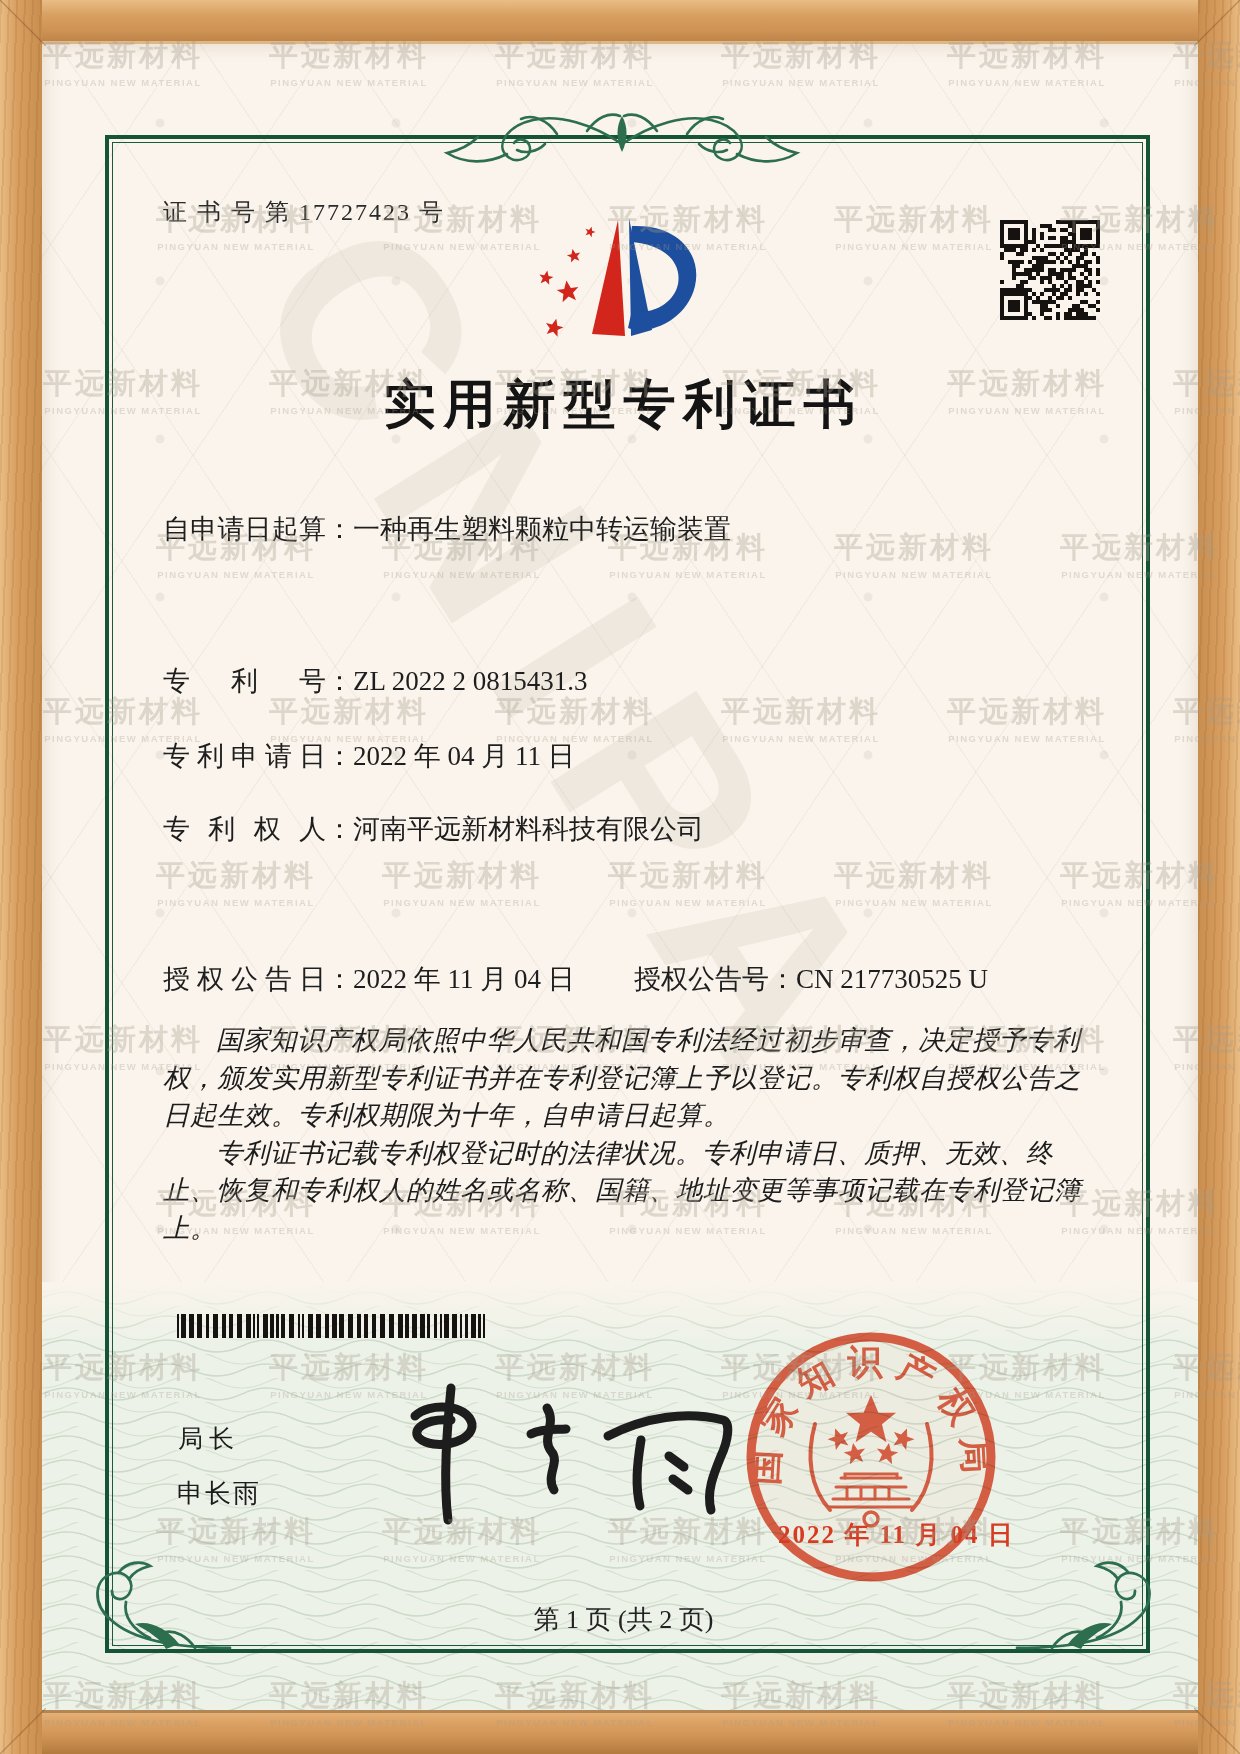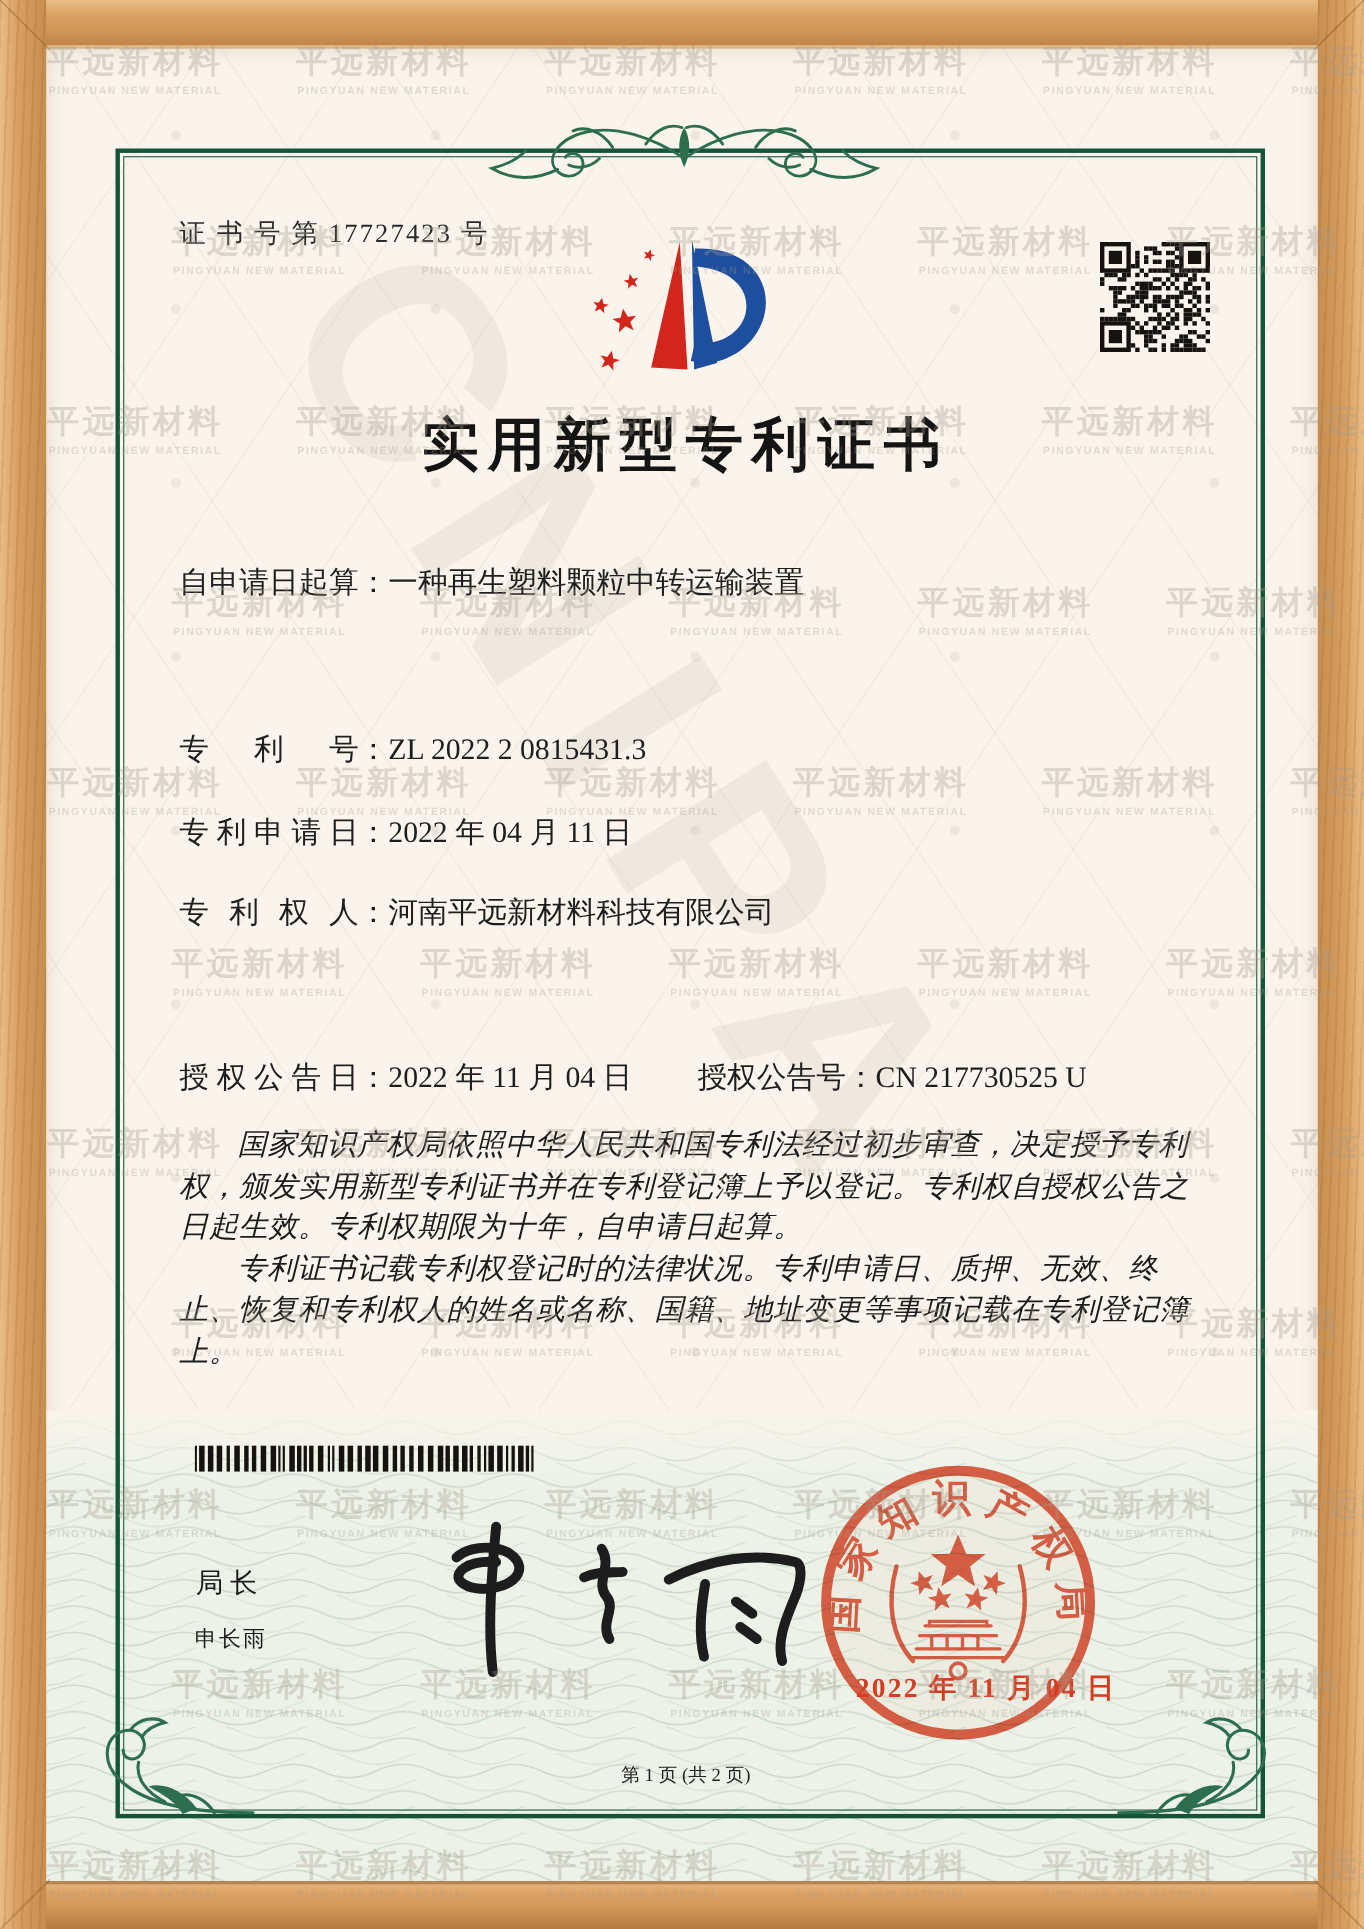--- a/index.html
+++ b/index.html
@@ -46,29 +46,29 @@
   .fvalue{display:inline-block;vertical-align:top;max-width:745px;}
   .fvalue.addr{width:700px;letter-spacing:0;}
   .field-inline{position:absolute;left:471px;top:0;}
 
   .paragraphs{position:absolute;left:121px;top:978px;width:928px;font-size:26.5px;
     line-height:37.5px;color:#1c1c1c;letter-spacing:.5px;}
   .paragraphs p{margin:0;text-indent:2em;font-style:italic;}
 
   .barcode{position:absolute;left:135px;top:1270px;}
   .director-title{position:absolute;left:136px;top:1378px;font-size:25px;color:#1c1c1c;letter-spacing:6px;}
-  .director-name{position:absolute;left:135px;top:1432px;font-size:20px;color:#1c1c1c;letter-spacing:2px;}
+  .director-name{position:absolute;left:135px;top:1432px;font-size:26px;color:#1c1c1c;letter-spacing:2px;}
   .signature{position:absolute;left:313px;top:1336px;}
 
   .seal{position:absolute;left:698px;top:1282px;opacity:.92;mix-blend-mode:multiply;}
   .seal-date{position:absolute;left:736px;top:1474px;font-size:25px;color:#d63c22;
     letter-spacing:2px;font-weight:700;}
 
   .page-footer{position:absolute;left:63px;width:1037px;top:1558px;text-align:center;
-    font-size:17px;color:#222;}
+    font-size:26px;color:#222;}
   .continuation{position:absolute;left:63px;width:1037px;top:1626px;text-align:center;
     font-size:23px;color:#1c1c1c;letter-spacing:2px;}
 
   
   .wood{position:absolute;z-index:8;}
   .wood.top{left:0;top:0;width:1240px;height:44px;
     background:linear-gradient(180deg,#e9bd85,#d89f61 35%,#cd9254 70%,#bb8145),
       repeating-linear-gradient(178deg, rgba(125,65,12,.12) 0 2px, transparent 2px 8px);}
   .wood.bottom{left:0;bottom:0;width:1240px;height:44px;
     background:linear-gradient(0deg,#b37a3e,#cf9455 40%,#dda366 75%,#e7b77e),

